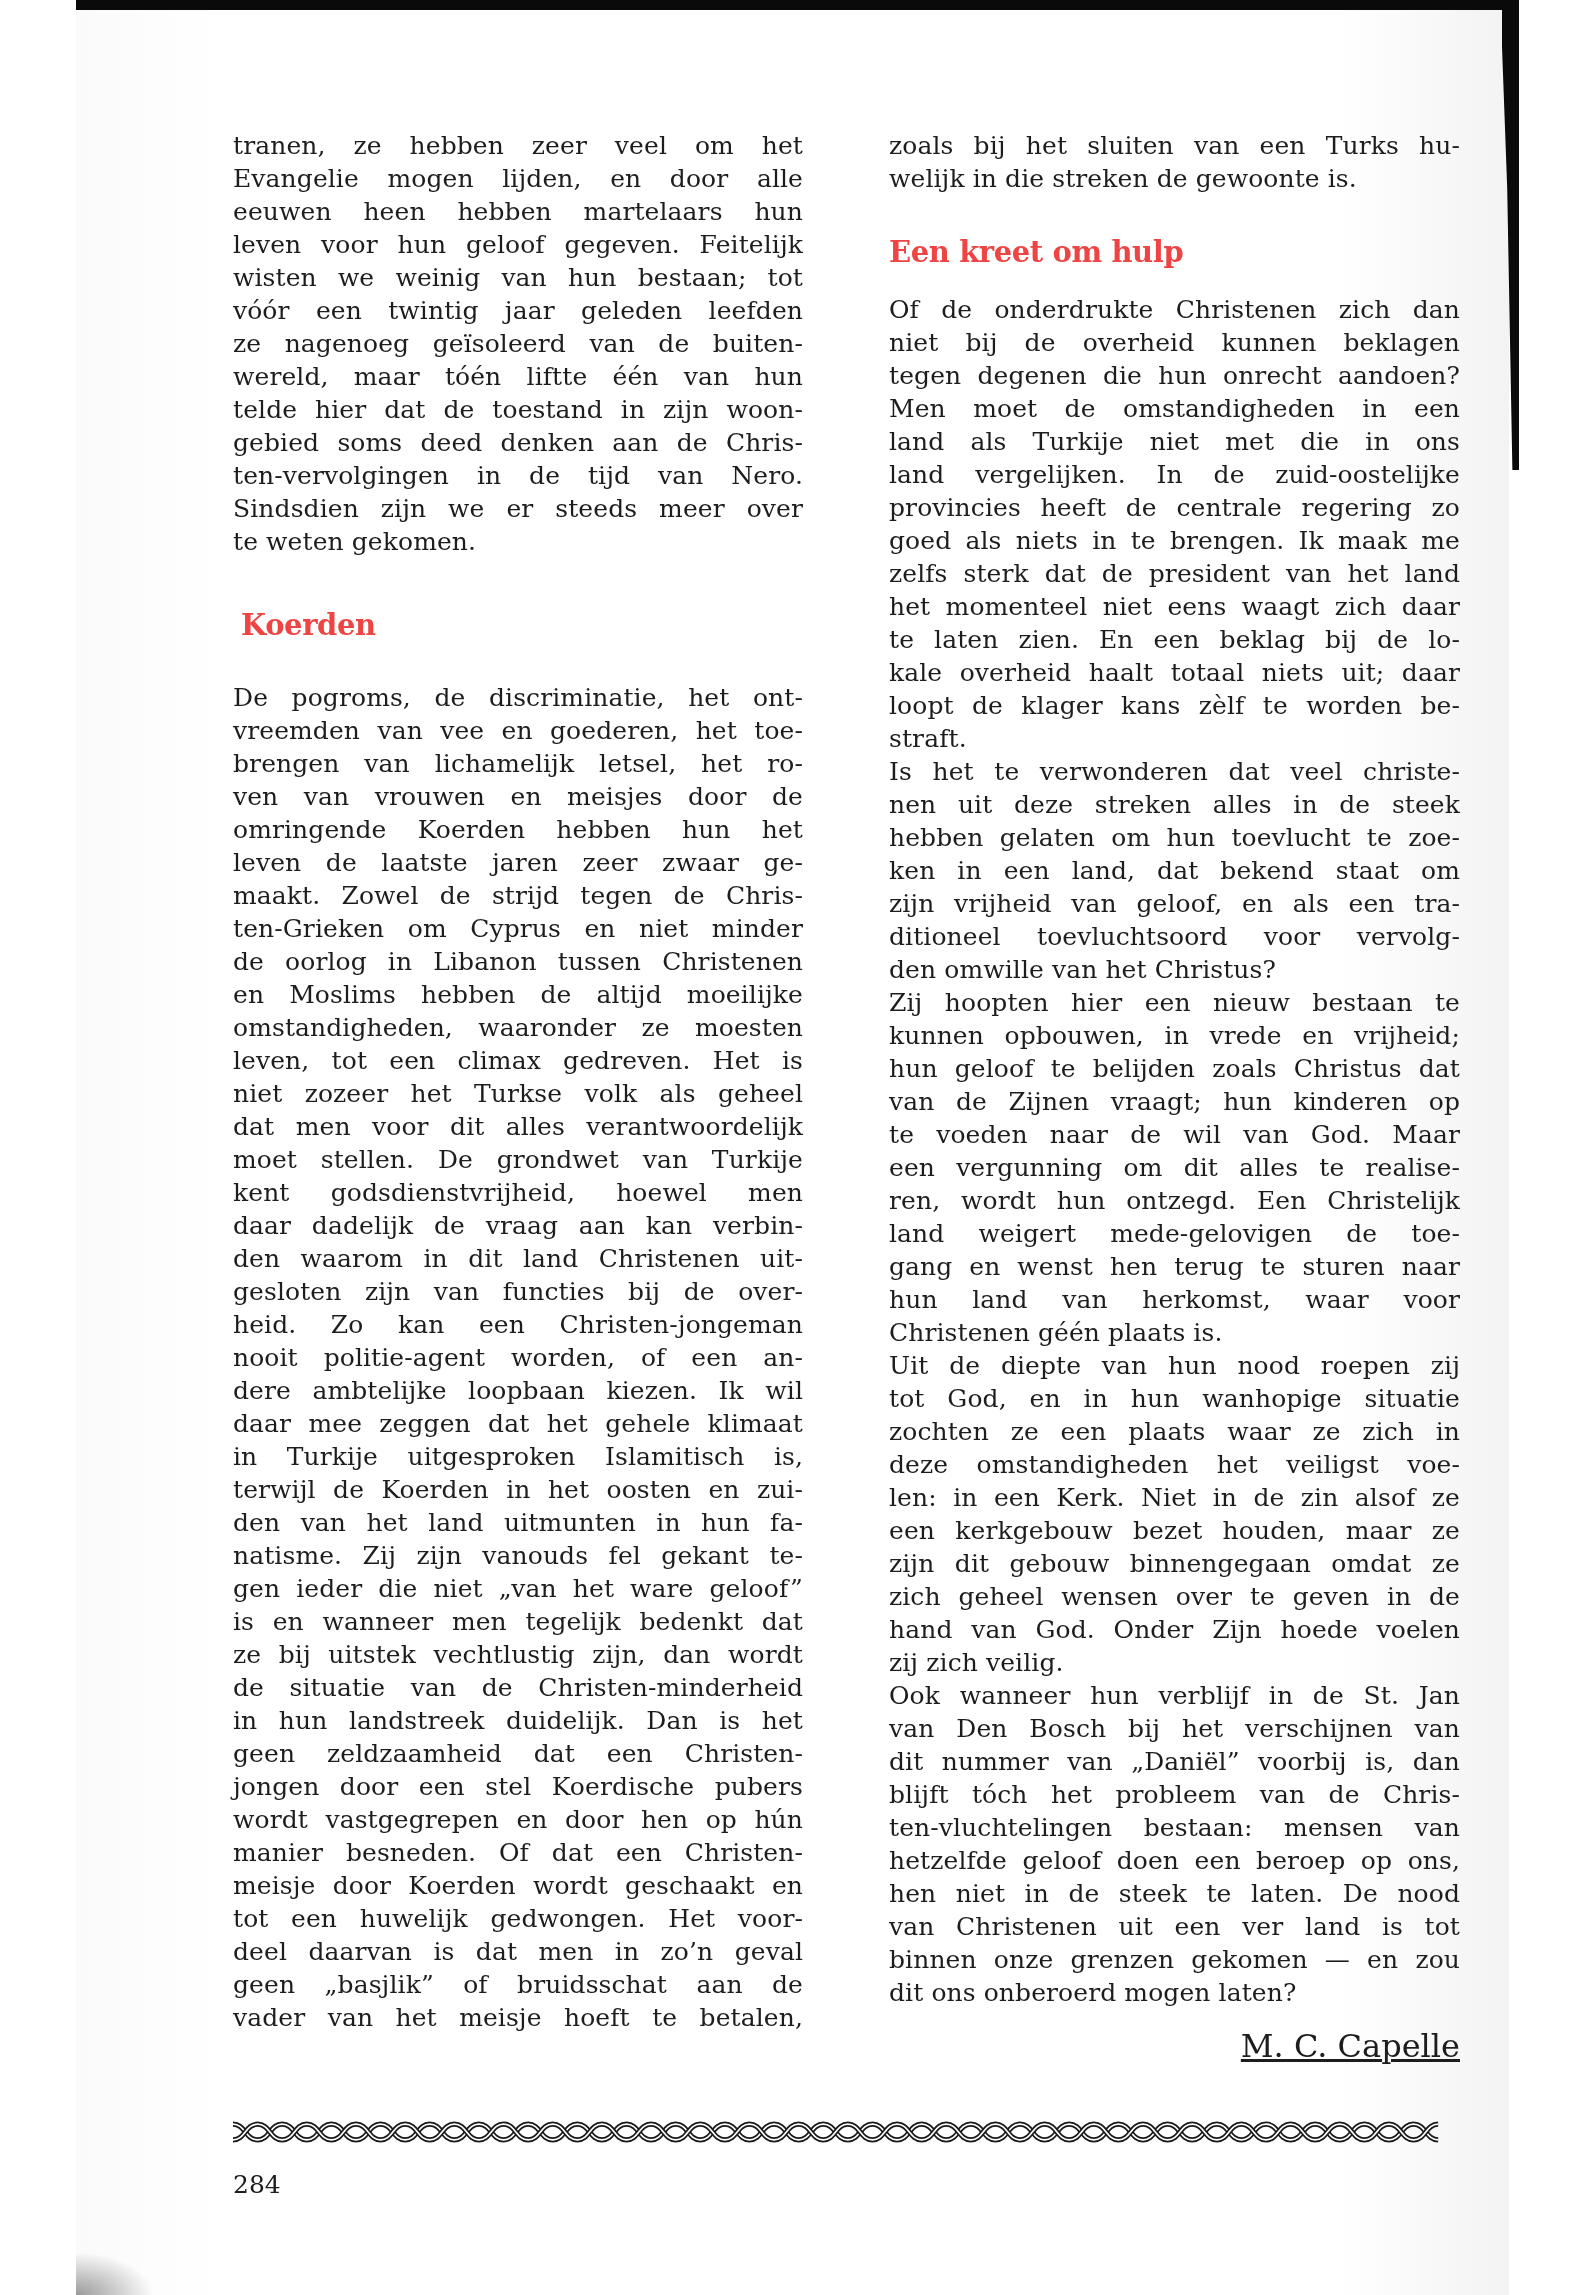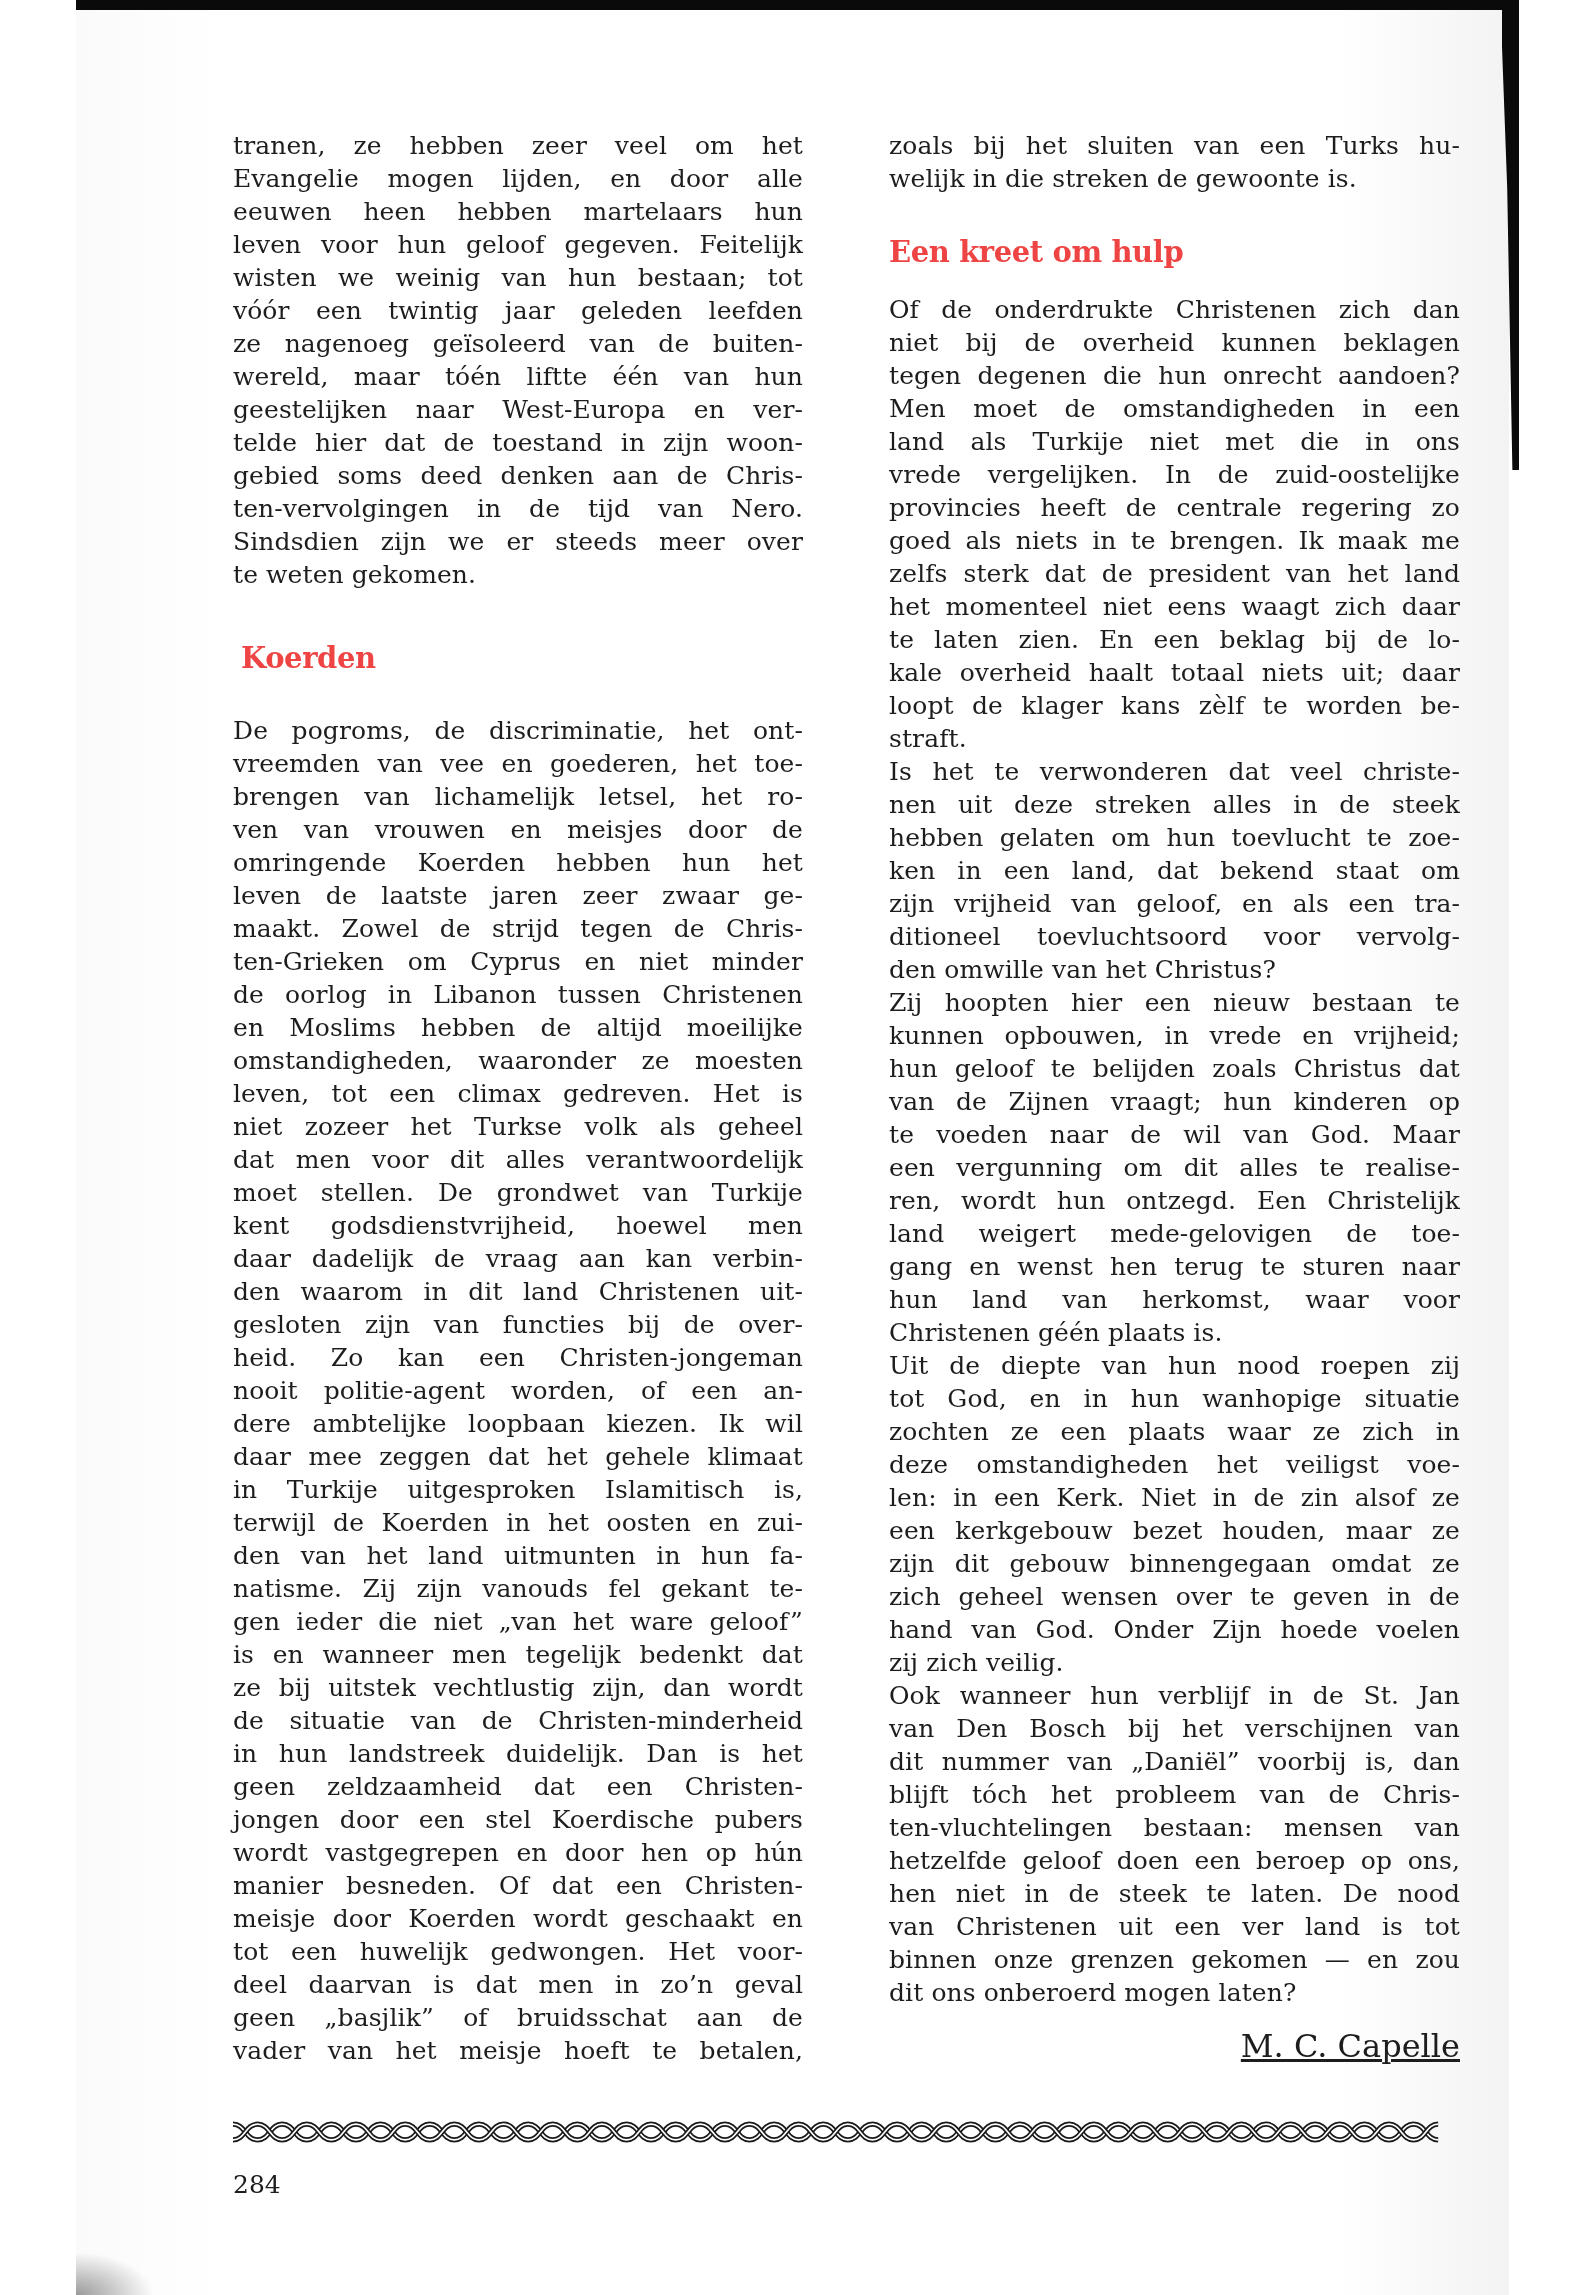--- a/index.html
+++ b/index.html
@@ -118,21 +118,20 @@
 <div class="column col-left">
   <div id="left-intro">
       <span class="line">tranen, ze hebben zeer veel om het</span>
       <span class="line">Evangelie mogen lijden, en door alle</span>
       <span class="line">eeuwen heen hebben martelaars hun</span>
       <span class="line">leven voor hun geloof gegeven. Feitelijk</span>
       <span class="line">wisten we weinig van hun bestaan; tot</span>
       <span class="line">vóór een twintig jaar geleden leefden</span>
       <span class="line">ze nagenoeg geïsoleerd van de buiten-</span>
       <span class="line">wereld, maar tóén liftte één van hun</span>
-      <span class="line">geestelijken naar West-Europa en ver-</span>
       <span class="line">telde hier dat de toestand in zijn woon-</span>
       <span class="line">gebied soms deed denken aan de Chris-</span>
       <span class="line">ten-vervolgingen in de tijd van Nero.</span>
       <span class="line">Sindsdien zijn we er steeds meer over</span>
       <span class="line last">te weten gekomen.</span>
     </div>
   <div class="gap-before-heading-left"></div>
   <div class="heading heading-left">Koerden</div>
   <div class="gap-after-heading-left"></div>
   <div id="left-section">
@@ -187,21 +186,21 @@
     </div>
   <div class="gap-before-heading-right"></div>
   <div class="heading heading-right">Een kreet om hulp</div>
   <div class="gap-after-heading-right"></div>
   <div id="right-section">
       <span class="line">Of de onderdrukte Christenen zich dan</span>
       <span class="line">niet bij de overheid kunnen beklagen</span>
       <span class="line">tegen degenen die hun onrecht aandoen?</span>
       <span class="line">Men moet de omstandigheden in een</span>
       <span class="line">land als Turkije niet met die in ons</span>
-      <span class="line">vrede vergelijken. In de zuid-oostelijke</span>
+      <span class="line">land vergelijken. In de zuid-oostelijke</span>
       <span class="line">provincies heeft de centrale regering zo</span>
       <span class="line">goed als niets in te brengen. Ik maak me</span>
       <span class="line">zelfs sterk dat de president van het land</span>
       <span class="line">het momenteel niet eens waagt zich daar</span>
       <span class="line">te laten zien. En een beklag bij de lo-</span>
       <span class="line">kale overheid haalt totaal niets uit; daar</span>
       <span class="line">loopt de klager kans zèlf te worden be-</span>
       <span class="line last">straft.</span>
       <span class="line">Is het te verwonderen dat veel christe-</span>
       <span class="line">nen uit deze streken alles in de steek</span>

